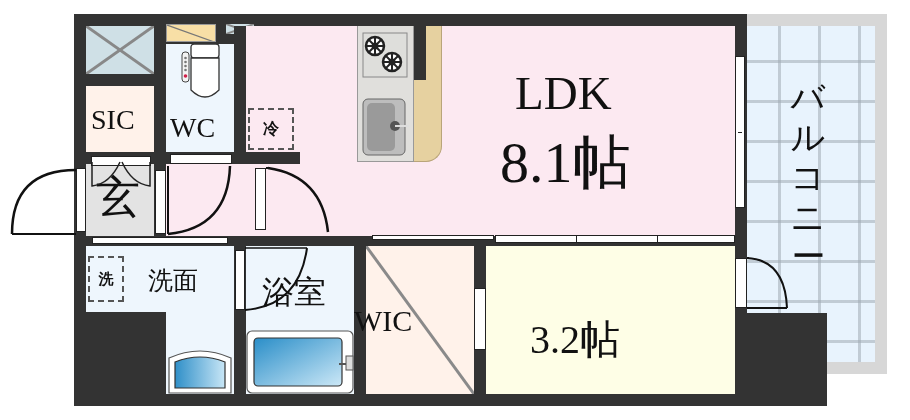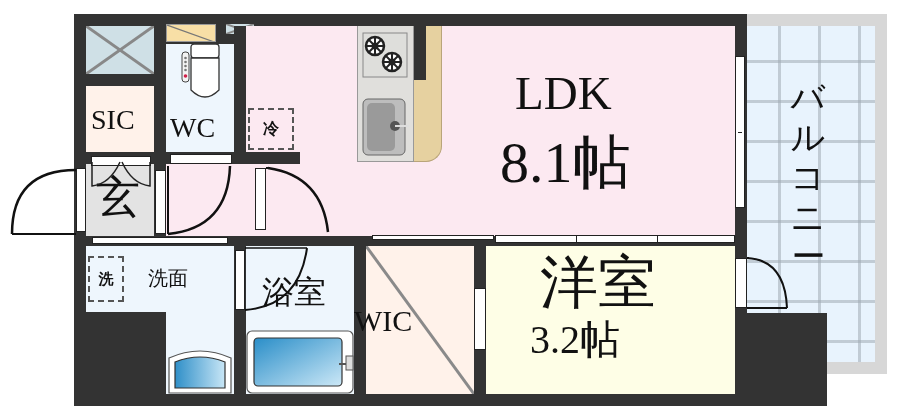--- a/index.html
+++ b/index.html
@@ -145,21 +145,21 @@
   <div class="sash" style="left:372px;top:235px;width:122px;height:5px;"></div>
   <div class="sash" style="left:495px;top:235px;width:82px;height:8px;"></div>
   <div class="sash" style="left:576px;top:235px;width:82px;height:8px;"></div>
   <div class="sash" style="left:657px;top:235px;width:78px;height:8px;"></div>
 
   <div class="abs" style="left:86px;top:246px;width:148px;height:66px;background:#eef6fd;"></div>
   <div class="abs" style="left:166px;top:312px;width:68px;height:82px;background:#eef6fd;"></div>
   <div class="dash" style="left:88px;top:256px;width:36px;height:46px;font-size:15px;">
     <span>洗</span>
   </div>
-  <div class="lbl" style="left:148px;top:268px;font-size:20px;">洗面</div>
+  <div class="lbl" style="left:148px;top:268px;font-size:25px;">洗面</div>
   <svg class="abs" style="left:167px;top:346px;" width="66" height="48">
     <path d="M2 47 L2 12 Q33 -2 64 12 L64 47 Z" fill="#fff" stroke="#555" stroke-width="1.2"></path>
     <defs>
         <linearGradient id="bg1" x1="0" y1="0" x2="1" y2="0">
           <stop offset="0" stop-color="#2f8fc8"></stop>
           <stop offset="1" stop-color="#c8e6f6"></stop>
         </linearGradient>
       </defs>
     <path d="M8 42 L8 16 Q33 6 58 16 L58 42 Z" fill="url(#bg1)" stroke="#333" stroke-width="1.2"></path>
   </svg>
@@ -189,21 +189,20 @@
         <line x1="0" y1="0" x2="108" y2="148" stroke="#8a8a8a" stroke-width="3"></line>
       </svg>
   </div>
   <div class="lbl" style="left:354px;top:306px;font-size:30px;">WIC</div>
   <div class="sash" style="left:474px;top:288px;width:12px;height:62px;"></div>
   <svg class="abs" style="left:486px;top:330px;" width="22" height="22">
     <path d="M1 3 L19 11 L1 19 Z" fill="#fff" stroke="#222" stroke-width="1.2"></path>
   </svg>
 
   <div class="abs" style="left:486px;top:246px;width:249px;height:148px;background:#fefee6;"></div>
-  <div class="lbl" style="left:540px;top:254px;font-size:58px;">洋室</div>
   <div class="lbl" style="left:530px;top:320px;font-size:40px;">3.2帖</div>
 
   <div class="sash" style="left:735px;top:258px;width:12px;height:50px;"></div>
   <svg class="abs" style="left:747px;top:256px;" width="42" height="56">
     <line x1="0" y1="2" x2="2" y2="2" stroke="#111" stroke-width="2"></line>
     <path d="M0 2 Q38 4 40 52" fill="none" stroke="#111" stroke-width="2"></path>
     <line x1="0" y1="52" x2="40" y2="52" stroke="#111" stroke-width="2"></line>
   </svg>
 </div>
 

